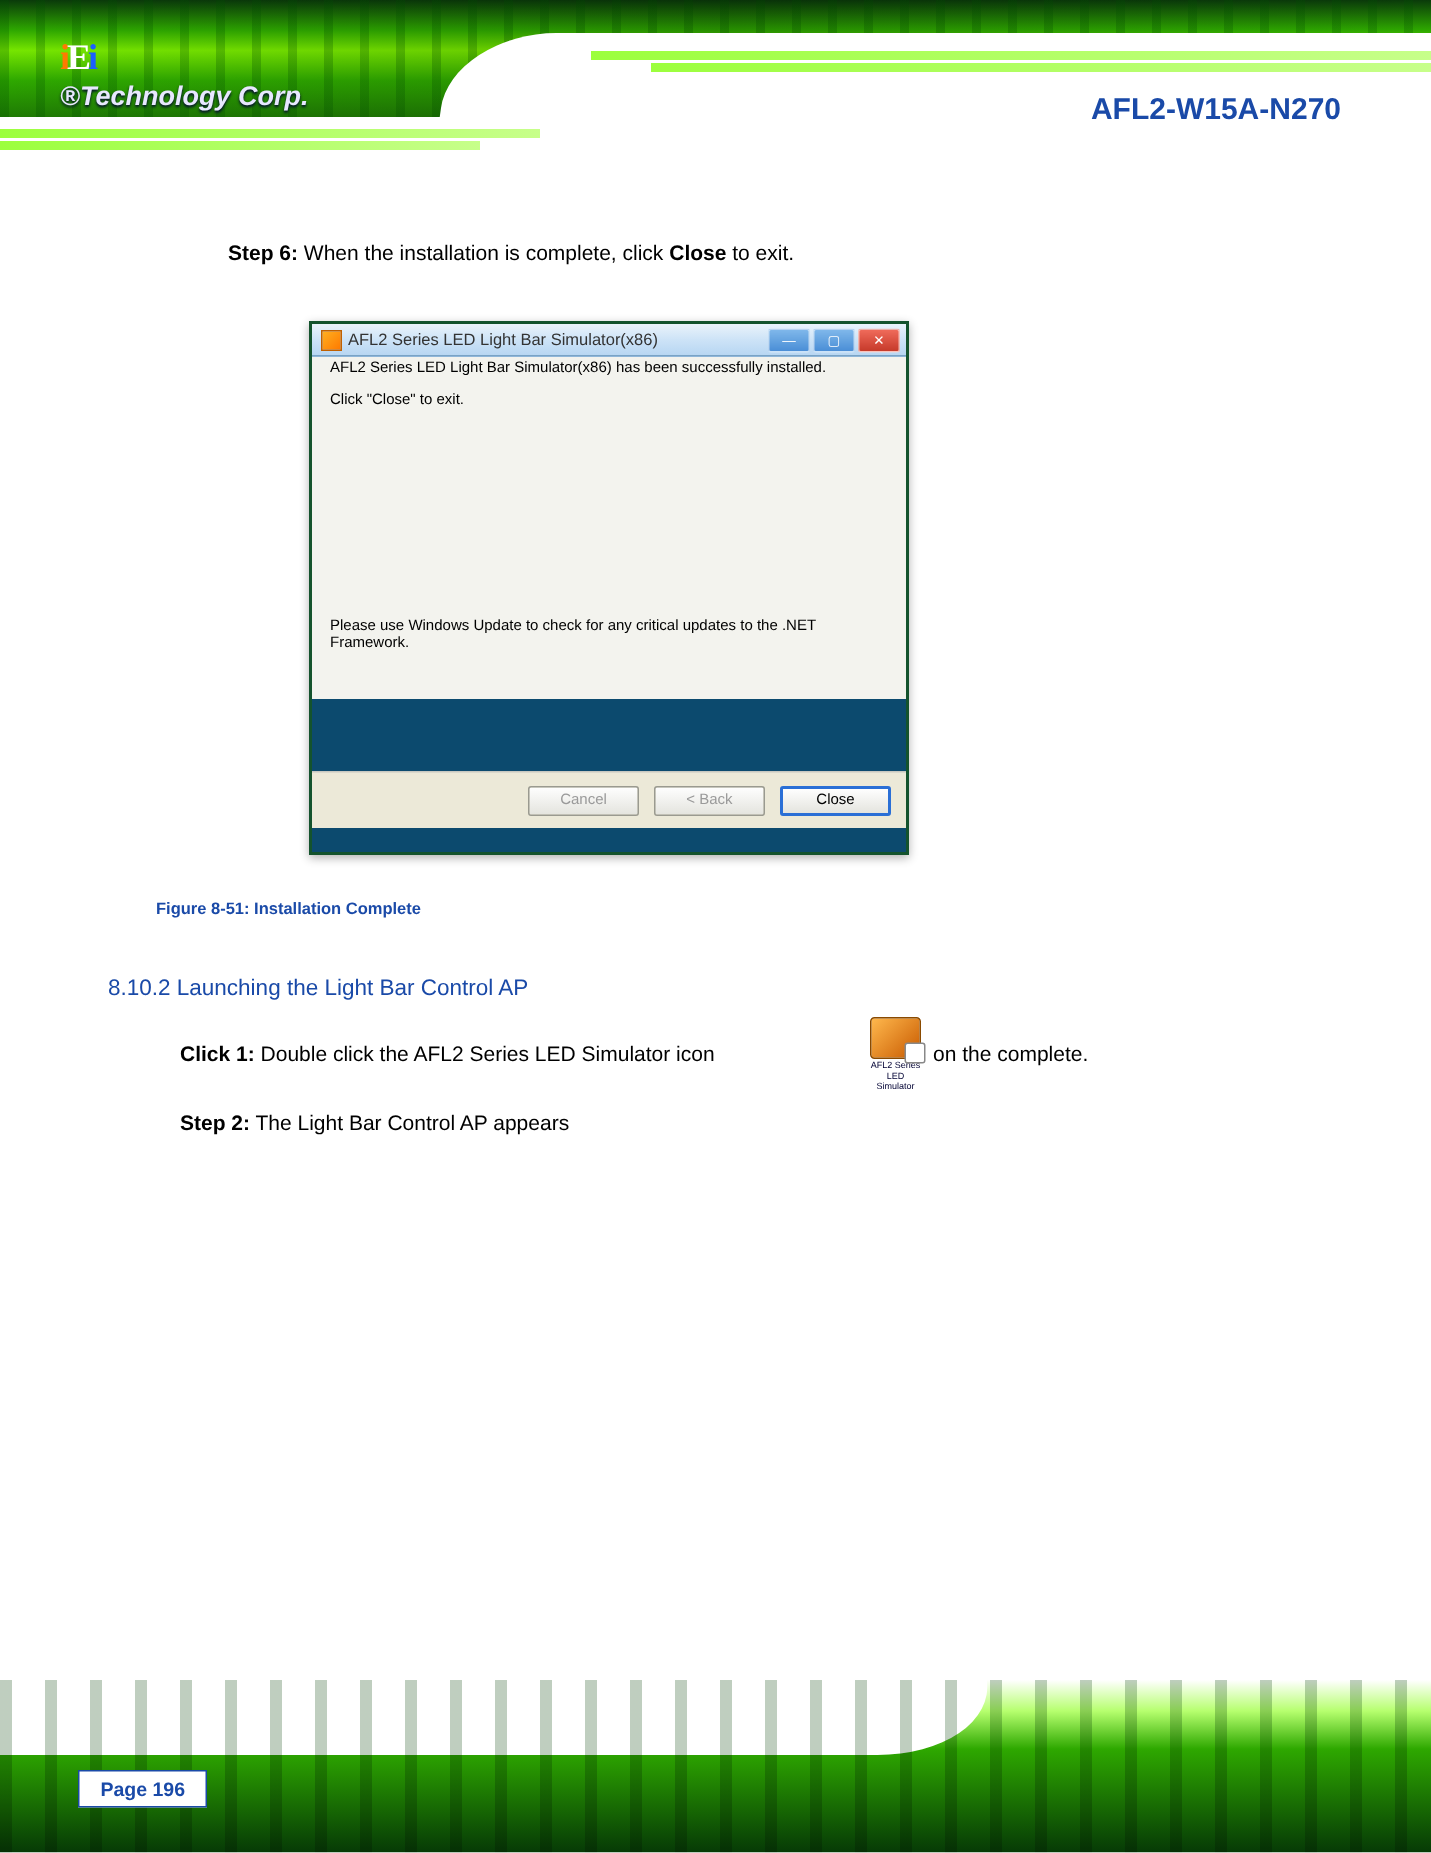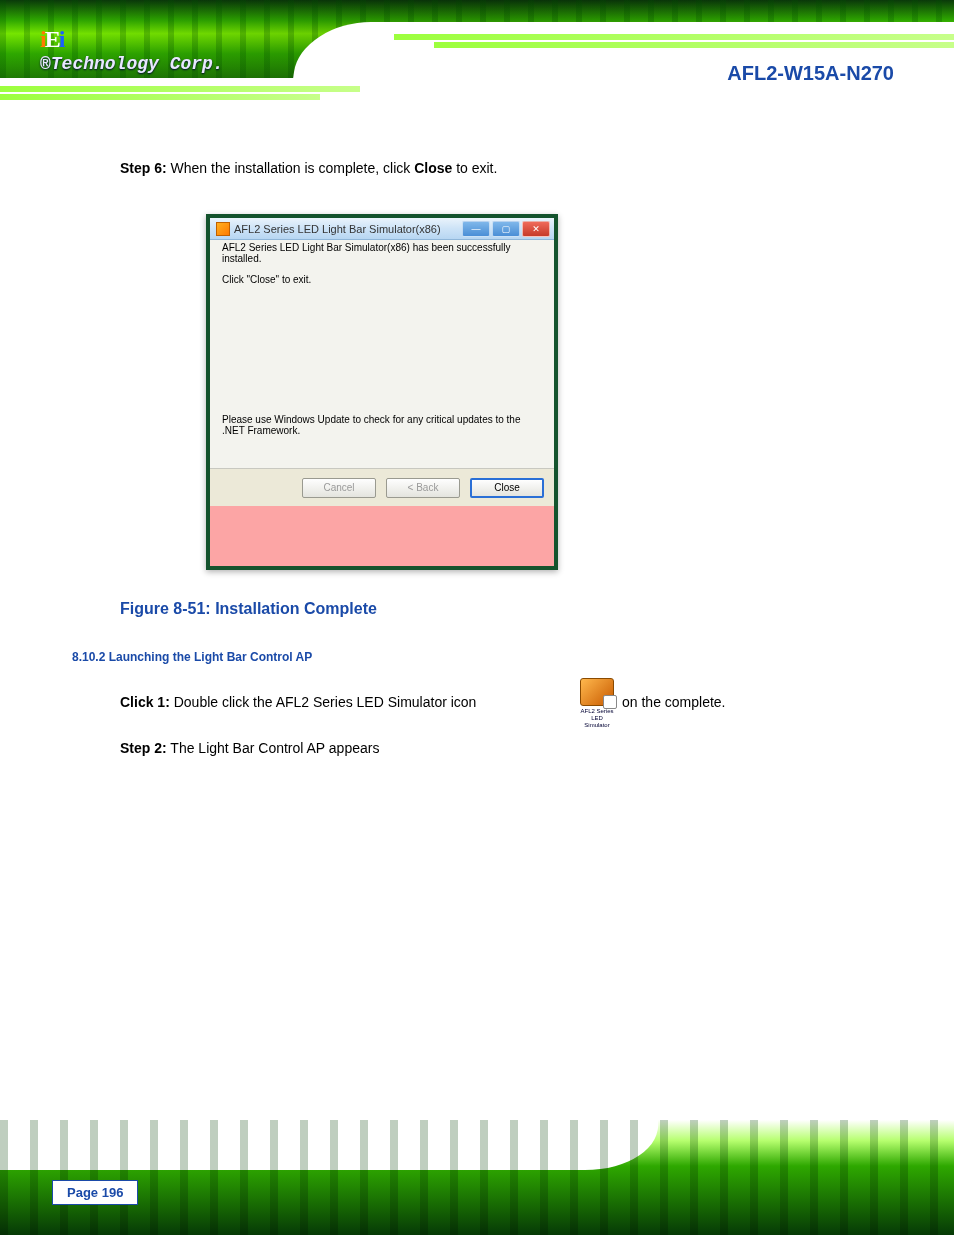--- a/index.html
+++ b/index.html
@@ -40,21 +40,21 @@
   .gs1{ top:86px; left:0; width:360px;}
   .gs2{ top:94px; left:0; width:320px;}
   .gs3{ top:34px; right:0; width:560px;}
   .gs4{ top:42px; right:0; width:520px;}
   .logo {
     position:absolute; top:24px; left:40px; color:#fff;
     font-weight:bold; font-family:Georgia,serif;
   }
   .logo-iei { font-size:24px; line-height:30px; letter-spacing:-2px;}
   .logo-iei .o{color:#ff7a00;} .logo-iei .b{color:#1a5fff;}
-  .logo-tag { font-size:18px; color:#e8e8ff; font-style:italic; font-family:Liberation Mono, monospace; text-shadow:0 1px 2px #003; }
+  .logo-tag { font-size:18px; color:#e8e8ff; font-style:italic; font-family:Liberation Sans, sans-serif; text-shadow:0 1px 2px #003; }
 
   .footer-band {
     position:absolute; left:0; right:0; bottom:0; height:115px;
     background: linear-gradient(180deg,#fff 0%, #b6ff6e 18%, #2ea800 40%, #063a06 100%);
     overflow:hidden;
   }
   .footer-curve {
     position:absolute; top:-20px; left:-40px; width:700px; height:70px;
     background:#fff; border-bottom-right-radius:80px 50px; transform:skewX(8deg);
   }
@@ -66,29 +66,29 @@
 
   
   .doc-title {
     position:absolute; top:62px; right:60px;
     font-size:20px; color:#1a4aa8; font-weight:bold;
     font-family:Arial,sans-serif;
   }
   .step-text {
     position:absolute; left:120px; font-size:14px; color:#000;
   }
-  .step6 { top:160px; }
+  .step6 { top:160px;margin-left:32px; }
   .step6 b{font-weight:bold;}
   .fig-caption {
-    position:absolute; left:120px; top:600px;
-    color:#1a4aa8; font-size:16px; font-weight:bold;
+    position:absolute; left:104px; top:600px;
+    color:#1a4aa8; font-size:11px; font-weight:bold;
   }
   .section-title {
     position:absolute; left:72px; top:650px;
-    color:#1a4aa8; font-size:12px; font-weight:bold;
+    color:#1a4aa8; font-size:15px; font-weight:normal;
   }
   .step1 { position:absolute; left:120px; top:694px; font-size:14px;}
   .desktop-icon {
     position:absolute; left:578px; top:678px; width:38px; text-align:center;
   }
   .desktop-icon .ico {
     width:34px; height:28px; margin:0 auto 2px;
     background:linear-gradient(135deg,#ffb84d,#c85a00);
     border:1px solid #8a4a00; border-radius:3px;
     position:relative;
@@ -102,23 +102,23 @@
   .step2 {position:absolute; left:120px; top:740px; font-size:14px; right:44px;}
   .page-label {
     position:absolute; left:36px; bottom:30px;
     background:#fff; border:1px solid #1a4aa8; padding:4px 14px;
     color:#1a4aa8; font-weight:bold; font-size:13px;margin-left:16px;
   }
 
   
   .dialog {
     position:absolute; left:206px; top:214px;
-    width:352px; height:356px;
-    border:4px solid #14532d;
-    background:#fca5a5;
+    width:400px; height:356px;
+    border:2px solid #14532d;
+    background:#0c4a6e;
     box-shadow:0 2px 6px rgba(0,0,0,0.3);
     font-size:11px;
   }
   .titlebar {
     height:22px;
     background:linear-gradient(180deg,#eaf3fb,#cde3f7 50%,#b7d6f2);
     border-bottom:1px solid #8fb6d9;
     display:flex; align-items:center; padding:0 4px 0 6px;
     font-size:11px; color:#333;
   }
@@ -157,21 +157,21 @@
   }
   .body-panel{
     padding:2px 12px 0; height:228px; position:relative;
     background:#f3f3ee;
   }
   .body-panel p{margin-bottom:10px; font-size:10px; color:#000;}
   .body-panel .footer-note{position:absolute; left:12px; right:12px; bottom:22px; font-size:10px;}
   .button-bar{
     height:38px; border-top:1px solid #c8c8c0;
     display:flex; justify-content:flex-end; align-items:center;
-    padding-right:10px; gap:10px; background:#ece9d8;
+    padding-right:10px; gap:10px; background:#ece9d8;margin-top:48px;
   }
   .btn {
     width:74px; height:20px; font-size:10px;
     background:linear-gradient(180deg,#fefefe,#e4e4de);
     border:1px solid #9a9a90; border-radius:2px;
     display:flex;align-items:center;justify-content:center;
     color:#000;
   }
   .btn.disabled{color:#9a9a9a;}
   .btn.primary{border:2px solid #2a6fd6; width:74px; height:20px;}

